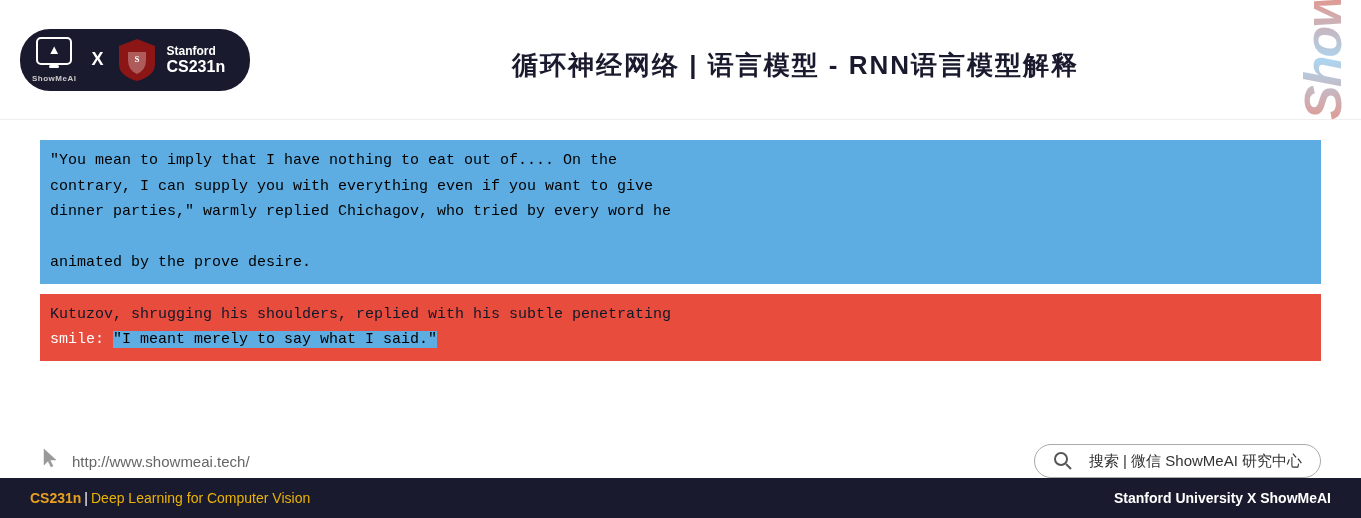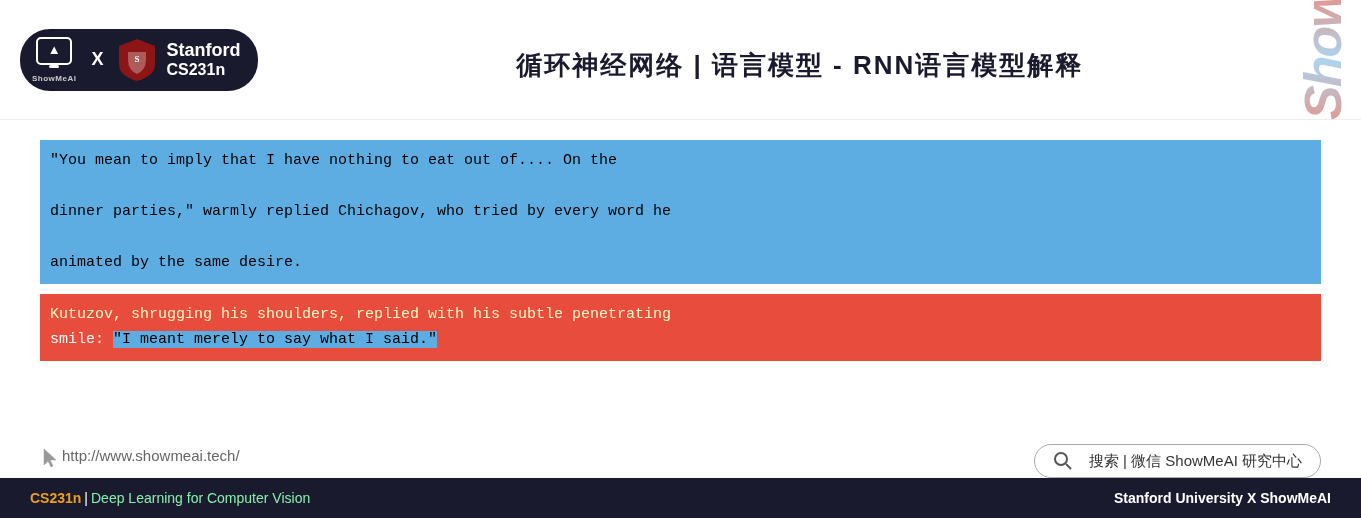--- a/index.html
+++ b/index.html
@@ -80,21 +80,21 @@
       height: 44px;
     }
 
     .stanford-text {
       display: flex;
       flex-direction: column;
       color: #fff;
     }
 
     .stanford-name {
-      font-size: 18px;
+      font-size: 12px;
       font-weight: bold;
       color: #fff;
     }
 
     .stanford-course {
       font-size: 16px;
       font-weight: bold;
       color: #fff;
     }
 
@@ -150,21 +150,22 @@
       left: 0;
       right: 0;
       display: flex;
       align-items: center;
       justify-content: space-between;
       padding: 0 40px;
     }
 
     .url-section {
       display: flex;
-      align-items: flex-start;
+      align-items: center;
+      gap: 10px;
       color: #888;
       font-size: 15px;
     }
 
     .cursor-icon {
       font-size: 22px;
       color: #888;
     }
 
     .search-section {
@@ -200,21 +201,21 @@
       font-size: 14px;
     }
 
     .course-badge {
       color: #e8a020;
       font-weight: bold;
       font-size: 14px;
     }
 
     .course-desc {
-      color: #86efac;
+      color: #eab308;
       font-size: 14px;
     }
 
     .bottom-right {
       color: #fff;
       font-size: 14px;
     }
 
     .bottom-right span {
       font-weight: bold;
@@ -250,29 +251,29 @@
   <div class="header-title">循环神经网络  |  语言模型 - RNN语言模型解释</div>
 
   <div class="watermark-right">ShowMeAI</div>
 </div>
 
 <div class="main-content">
 
   
   <div class="text-block" style="background:#5dade2; padding:8px 10px; margin-bottom:10px;">
     <span style="color:#000;">"You mean to imply that I have nothing to eat out of.... On the</span><br>
-    <br>
+    <span style="color:#000;">contrary, I can supply you with everything even if you want to give</span><br>
     <span style="color:#000;">dinner parties," warmly replied Chichagov, who tried by every word he</span><br>
     <br>
-    <span style="color:#000;">animated by the same desire.</span>
+    <span style="color:#000;">animated by the prove desire.</span>
   </div>
 
   
   <div class="text-block" style="background:#e74c3c; padding:8px 10px; display:inline-block; width:100%;">
-    <span style="color:#fef9c3;">Kutuzov, shrugging his shoulders, replied with his subtle penetrating</span><br>
+    <span style="color:#0f172a;">Kutuzov, shrugging his shoulders, replied with his subtle penetrating</span><br>
     <span style="color:#fff;">smile: </span><span style="background:#5dade2; color:#000;">"I meant merely to say what I said."</span>
   </div>
 
 </div>
 
 <div class="footer-bar">
   <div class="url-section">
     <span class="cursor-icon">
       <svg width="22" height="22" viewBox="0 0 22 22" fill="none" xmlns="http://www.w3.org/2000/svg">
         <path d="M4 2 L4 18 L8 14 L11 20 L13 19 L10 13 L16 13 Z" fill="#999" stroke="#999" stroke-width="0.5"></path>

